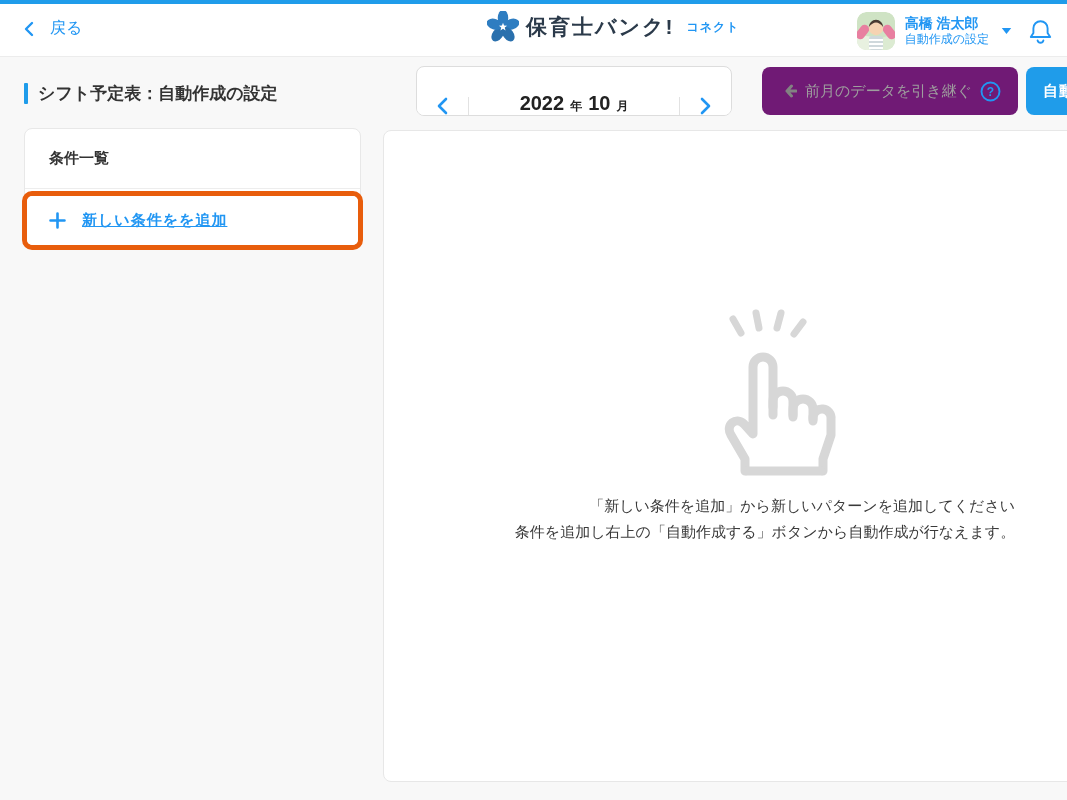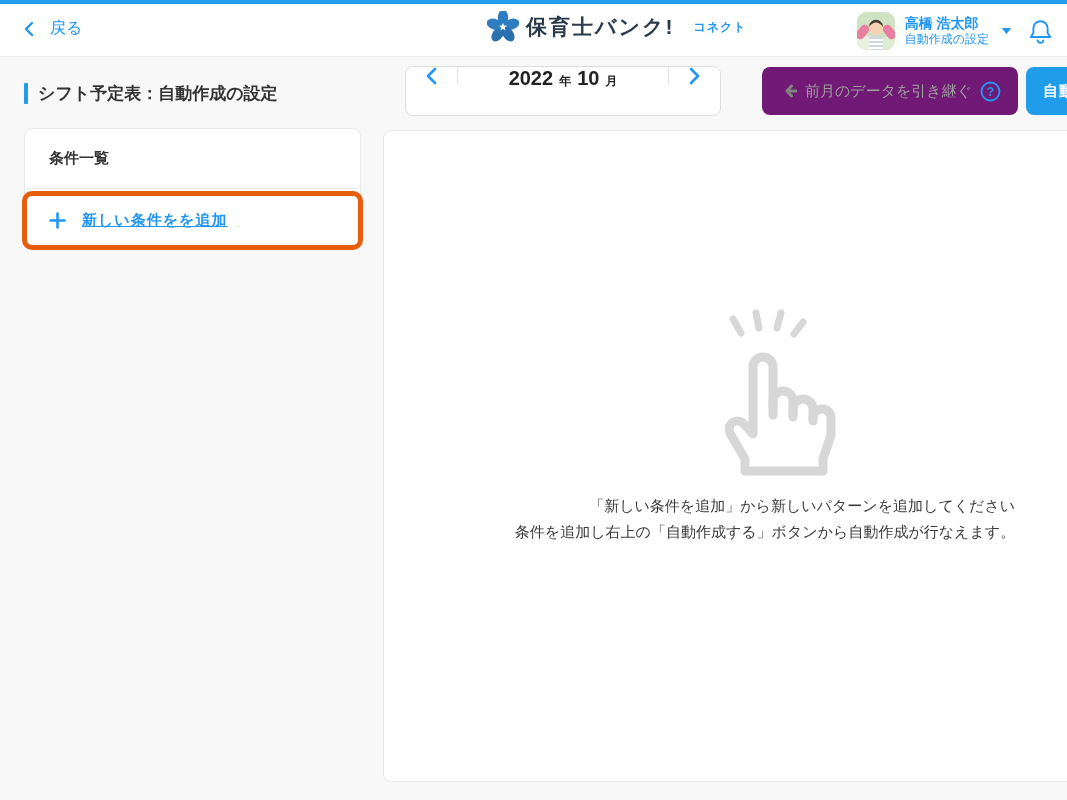--- a/index.html
+++ b/index.html
@@ -28,41 +28,41 @@
     position:absolute;left:0;top:4px;width:100%;height:53px;background:#fff;
     border-bottom:1px solid #ececec;
   }
   .back-link{
     position:absolute;left:24px;top:14px;display:flex;align-items:center;gap:16px;
     color:var(--link-blue);font-size:16px;cursor:pointer;background:none;border:none;
     font-family:inherit;
   }
   .logo{position:absolute;left:487px;top:7px;display:flex;align-items:center;gap:7px;}
   .logo-brand{font-size:21px;font-weight:bold;color:var(--brand-navy);letter-spacing:2px;}
-  .logo-product{font-size:12px;font-weight:bold;color:var(--link-blue);margin-left:12px;letter-spacing:1px;}
+  .logo-product{font-size:12px;font-weight:bold;color:var(--link-blue);margin-left:5px;letter-spacing:1px;}
   .user-block{position:absolute;right:14px;top:8px;display:flex;align-items:center;gap:10px;}
   .avatar{width:38px;height:38px;border-radius:9px;overflow:hidden;display:block;cursor:pointer;}
   .user-texts{display:flex;flex-direction:column;line-height:1.3;}
   .user-name{color:var(--link-blue);font-size:14px;font-weight:bold;}
   .user-org{color:var(--link-blue);font-size:12px;}
   .caret{margin-left:2px;cursor:pointer;display:flex;align-items:center;}
   .bell{margin-left:6px;cursor:pointer;display:flex;align-items:center;}
   
   .page-title{
     position:absolute;left:24px;top:82px;display:flex;align-items:center;
     font-size:17px;font-weight:bold;color:var(--text-dark);
   }
   .page-title::before{
     content:"";display:inline-block;width:4px;height:21px;background:var(--accent-blue);
     margin-right:10px;border-radius:1px;
   }
   .month-nav{
-    position:absolute;left:405px;top:66px;width:316px;height:50px;
+    position:absolute;left:416px;top:66px;width:316px;height:50px;
     background:#fff;border:1px solid #ddd;border-radius:8px;
-    display:flex;align-items:flex-start;overflow:hidden;
+    display:flex;align-items:flex-end;overflow:hidden;
   }
   .month-nav .nav-btn{
     width:52px;display:flex;align-items:center;justify-content:center;
     background:#fff;border:none;cursor:pointer;
   }
   .month-nav .prev{border-right:1px solid #e2e2e2;}
   .month-nav .next{border-left:1px solid #e2e2e2;}
   .month-display{flex:1;display:flex;align-items:center;justify-content:center;gap:6px;}
   .month-display .big{font-size:20px;font-weight:bold;color:#222;}
   .month-display .unit{font-size:12px;font-weight:bold;color:#222;margin-top:5px;}

